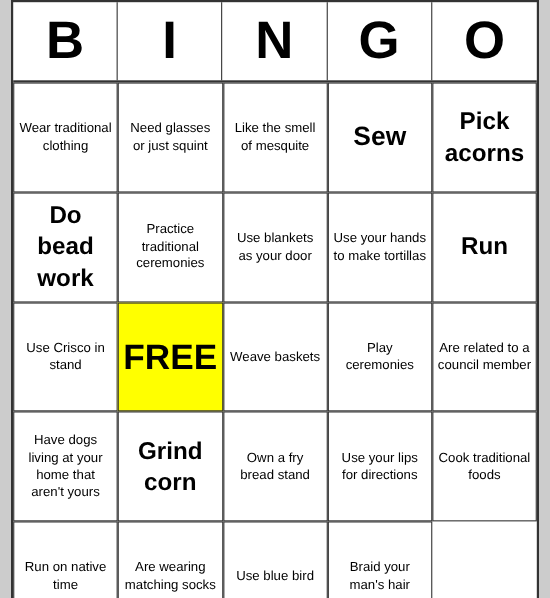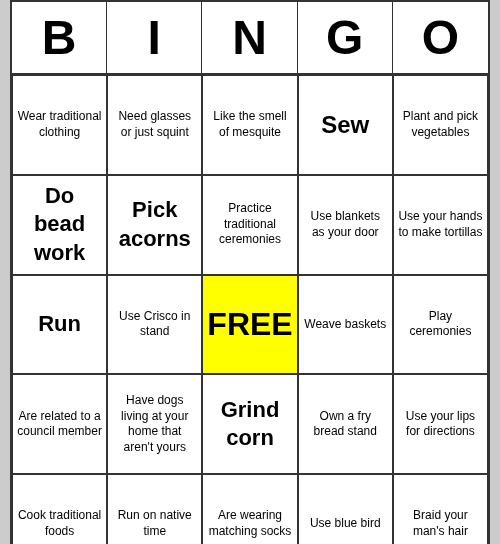--- a/index.html
+++ b/index.html
@@ -75,23 +75,22 @@
       <div class="bingo-letter">I</div>
       <div class="bingo-letter">N</div>
       <div class="bingo-letter">G</div>
       <div class="bingo-letter">O</div>
     </div>
   <div class="bingo-grid">
   <div class="bingo-cell">Wear traditional clothing</div>
       <div class="bingo-cell">Need glasses or just squint</div>
       <div class="bingo-cell">Like the smell of mesquite</div>
       <div class="bingo-cell sew">Sew</div>
-      <div class="bingo-cell">Plant and pick vegetables</div>
+      <div class="bingo-cell large-text">Pick acorns</div>
       <div class="bingo-cell large-text">Do bead work</div>
-      <div class="bingo-cell large-text">Pick acorns</div>
       <div class="bingo-cell">Practice traditional ceremonies</div>
       <div class="bingo-cell">Use blankets as your door</div>
       <div class="bingo-cell">Use your hands to make tortillas</div>
       <div class="bingo-cell extra-large">Run</div>
       <div class="bingo-cell">Use Crisco in stand</div>
       <div class="bingo-cell free">FREE</div>
       <div class="bingo-cell">Weave baskets</div>
       <div class="bingo-cell">Play ceremonies</div>
       <div class="bingo-cell">Are related to a council member</div>
       <div class="bingo-cell">Have dogs living at your home that aren't yours</div>

